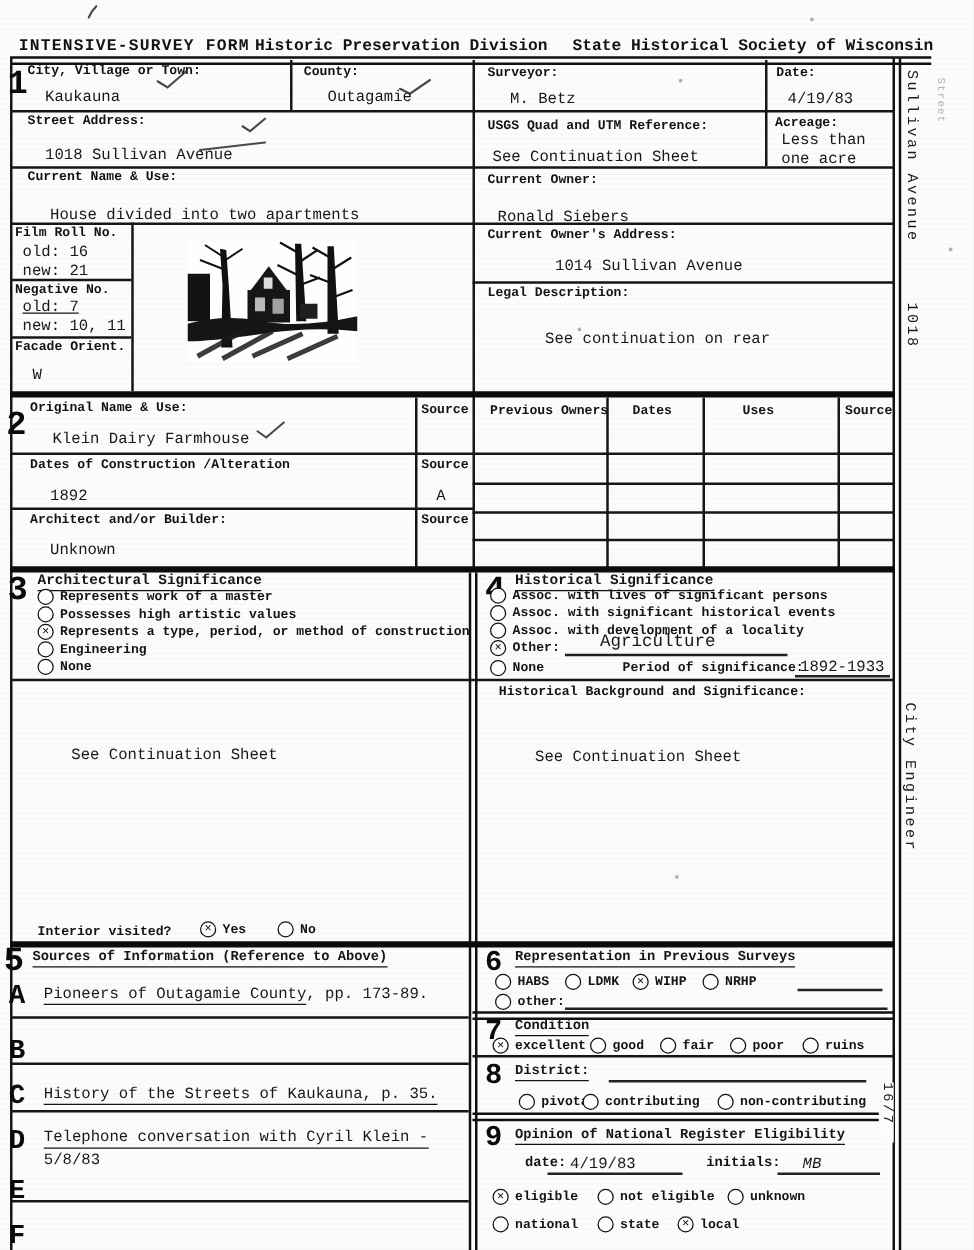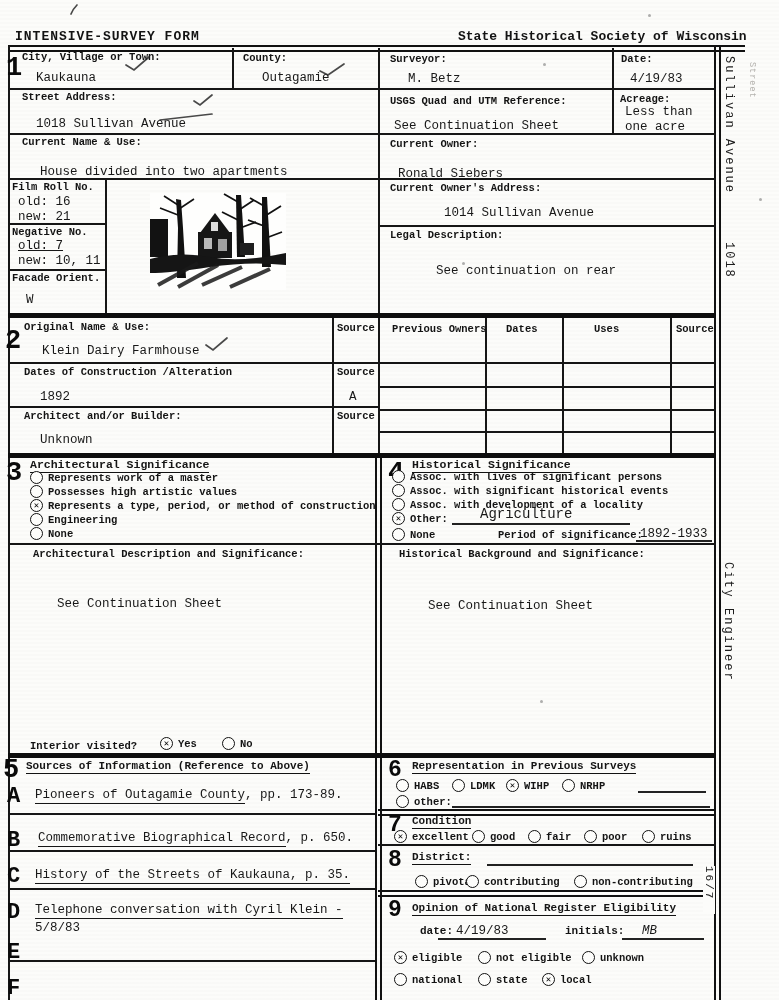--- a/index.html
+++ b/index.html
@@ -30,20 +30,21 @@
   .vert{position:absolute;writing-mode:vertical-rl;text-orientation:mixed;font-size:12px;letter-spacing:2px;white-space:nowrap;color:#1c1c1c;}
   .vert.faint{color:#b4b2ae;font-size:8.5px;letter-spacing:1px;}
   .speck{position:absolute;width:3px;height:3px;border-radius:50%;background:#6f6f6f;opacity:.55;}
 </style>
 </head>
 <body>
 
 <div class="page">
 
   <span class="L" style="left:15px;top:30px;font-size:13px;letter-spacing:1px;">INTENSIVE-SURVEY FORM</span>
+  <span class="L" style="left:204px;top:30px;font-size:13px;">Historic Preservation Division</span>
   <span class="L" style="left:458px;top:30px;font-size:13px;">State Historical Society of Wisconsin</span>
   <div class="dblh" style="left:8px;top:45px;width:737px;"></div>
 
   <div class="vl" style="left:8px;top:46px;height:954px;"></div>
   <div class="dblv" style="left:714px;top:46px;height:954px;"></div>
 
   <div class="hl" style="left:8px;top:88px;width:708px;"></div>
   <div class="hl" style="left:8px;top:133px;width:708px;"></div>
   <div class="hl" style="left:8px;top:178px;width:708px;"></div>
   <div class="vl" style="left:232px;top:48px;height:40px;"></div>
@@ -187,21 +188,20 @@
   <div class="opt" style="left:392px;top:528px;">
     <span class="radio"></span>
     <span class="olbl">None</span>
   </div>
   <span class="L" style="left:498px;top:529px;">Period of significance:</span>
   <span class="V" style="left:640px;top:527px;">1892-1933</span>
   <div class="hl thin" style="left:636px;top:540px;width:76px;"></div>
 
   <div class="hl" style="left:8px;top:543px;width:708px;"></div>
 
-  <span class="L" style="left:33px;top:548px;">Architectural Description and Significance:</span>
   <span class="V" style="left:57px;top:597px;">See Continuation Sheet</span>
   <span class="L" style="left:399px;top:548px;">Historical Background and Significance:</span>
   <span class="V" style="left:428px;top:599px;">See Continuation Sheet</span>
 
   <span class="L" style="left:30px;top:740px;">Interior visited?</span>
   <div class="opt" style="left:160px;top:737px;">
     <span class="radio checked"></span>
     <span class="olbl">Yes</span>
   </div>
   <div class="opt" style="left:222px;top:737px;">
@@ -212,21 +212,20 @@
   <div class="thick" style="left:8px;top:753px;width:708px;"></div>
 
   <span class="N" style="left:3px;top:757px;">5</span>
   <span class="T" style="left:26px;top:760px;font-size:11px;">Sources of Information (Reference to Above)</span>
 
   <span class="AL" style="left:7px;top:786px;">A</span>
   <span class="V" style="left:35px;top:788px;"><span class="u">Pioneers of Outagamie County</span><span>, pp. 173-89.</span></span>
   <div class="hl" style="left:8px;top:813px;width:367px;"></div>
 
   <span class="AL" style="left:7px;top:830px;">B</span>
-  <span class="V" style="left:38px;top:831px;"><span class="u">Commemorative Biographical Record</span><span>, p. 650.</span></span>
   <div class="hl" style="left:8px;top:850px;width:367px;"></div>
 
   <span class="AL" style="left:7px;top:866px;">C</span>
   <span class="V" style="left:35px;top:868px;"><span class="u">History of the Streets of Kaukauna, p. 35.</span><span></span></span>
   <div class="hl" style="left:8px;top:888px;width:367px;"></div>
 
   <span class="AL" style="left:7px;top:902px;">D</span>
   <span class="V" style="left:35px;top:903px;"><span class="u">Telephone conversation with Cyril Klein -</span></span>
   <span class="V" style="left:35px;top:921px;">5/8/83</span>
 

